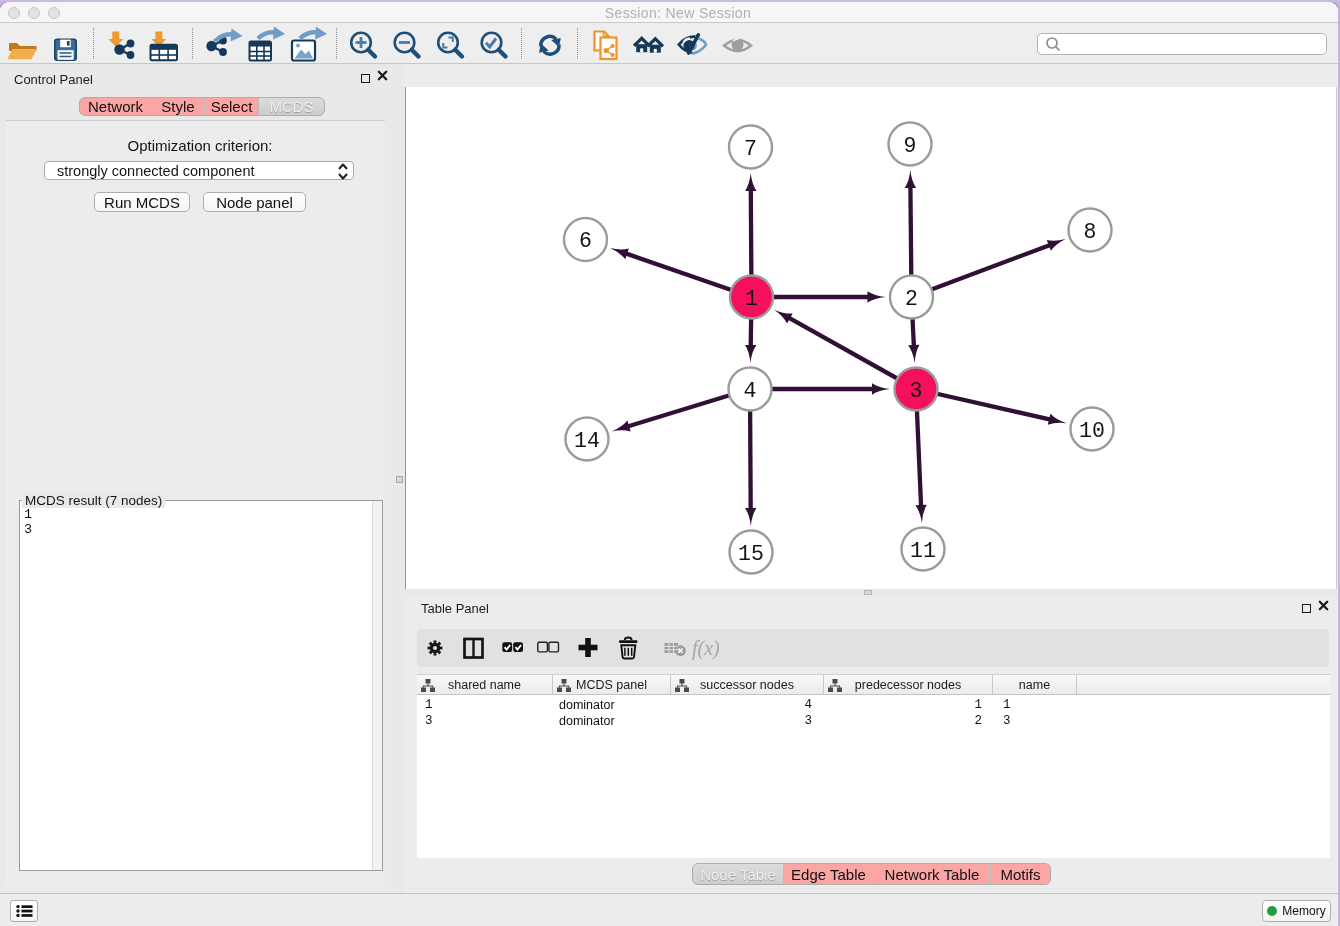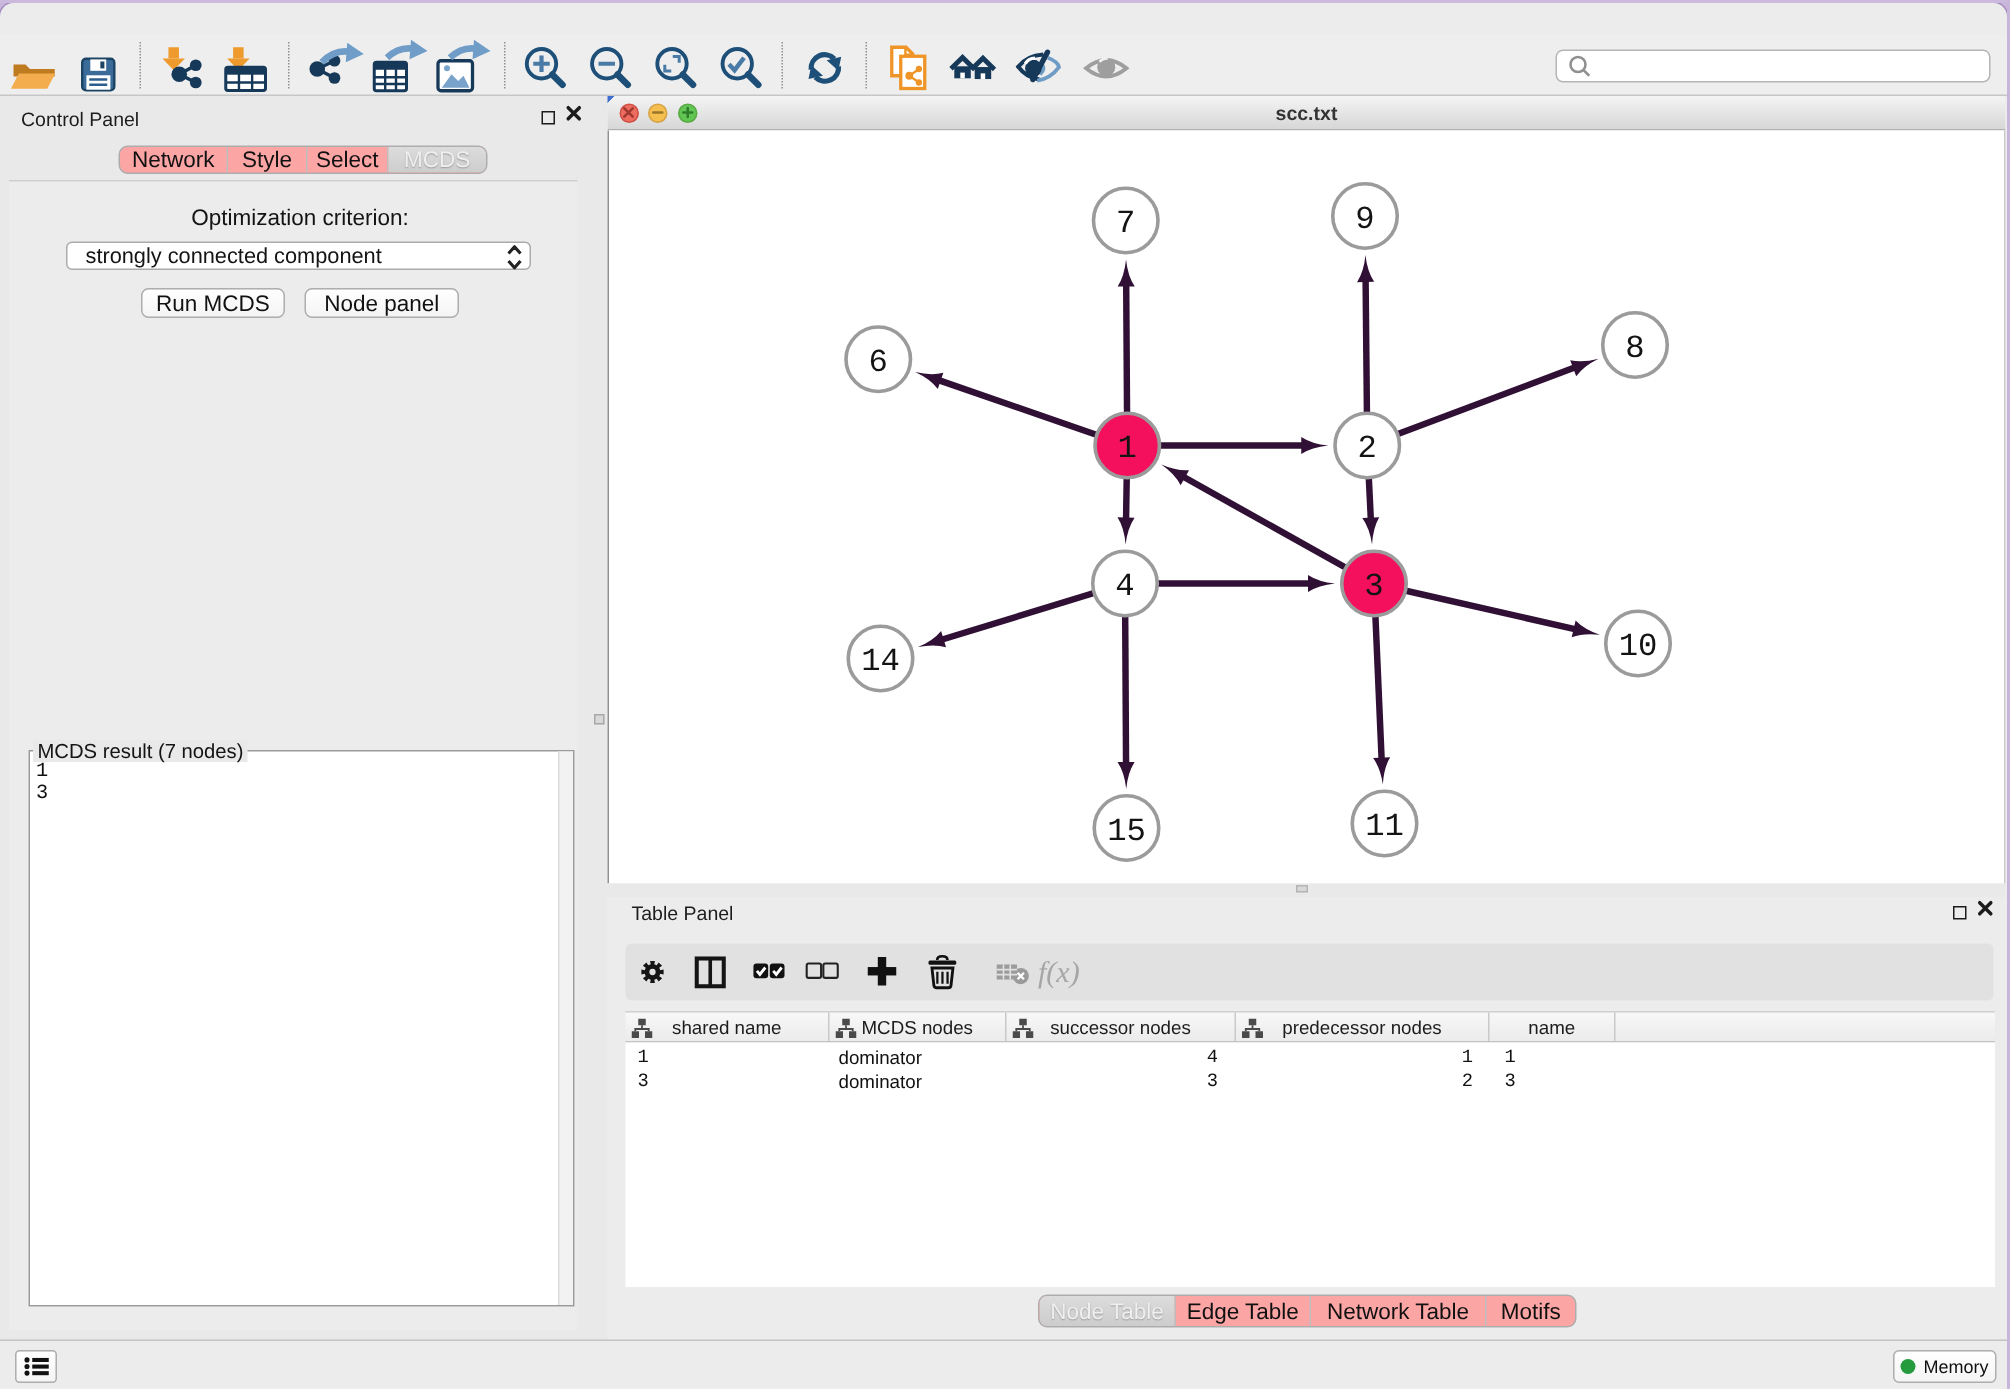--- a/index.html
+++ b/index.html
@@ -33,20 +33,26 @@
 .hcol{position:absolute;top:0;height:100%;display:flex;align-items:center;justify-content:center;font-size:12.5px;color:#1c1c1c;border-right:1px solid #c9c9c9}
 #tbody{position:absolute;left:12px;top:97px;width:913px;height:163px;background:#fff}
 .trow{position:absolute;left:0;width:100%;height:16px;font-size:12.5px;color:#111}
 .tcell{position:absolute;top:0;height:16px;line-height:16px}
 .num{font-family:"Liberation Mono",monospace;font-size:12.5px}
 #statusbar{position:absolute;left:0;top:891px;width:1338px;height:33px;background:#ececec;border-top:1px solid #c3c3c3}
 #purpleR{position:absolute;left:1338px;top:0;width:2px;height:926px;background:#c8b5da}
 #purpleT{position:absolute;left:0;top:0;width:1340px;height:2px;background:#cbbadd}
 </style></head><body>
 <div id="app">
+<div id="titlebar">
+ <div class="tl" style="left:8px"></div>
+ <div class="tl" style="left:28px"></div>
+ <div class="tl" style="left:48px"></div>
+ <div id="wintitle">Session: New Session</div>
+</div>
 <div id="toolbar">
 <svg width="1338" height="41" viewBox="0 23 1338 41" style="position:absolute;left:0;top:0">
  <path d="M9,43 h8 l3,3 h16.5 v5 H9 z" fill="#bf7b1f"></path>
  <polygon points="12.5,49 36.8,49 31.5,59.2 7.3,59.2" fill="#f3ad4e"></polygon>
  <rect x="54.8" y="39.2" width="21.4" height="21" rx="2.5" fill="#3a6b99" stroke="#1c4465" stroke-width="1.6"></rect>
  <rect x="60.2" y="39.6" width="10.6" height="7.6" fill="#ffffff"></rect>
  <rect x="66.9" y="41" width="2.7" height="4.6" fill="#1c4465"></rect>
  <rect x="57.6" y="50.2" width="16" height="9.6" fill="#ffffff"></rect>
  <line x1="59.5" y1="53" x2="71.5" y2="53" stroke="#2c5d8c" stroke-width="1.6"></line>
  <line x1="59.5" y1="56.5" x2="71.5" y2="56.5" stroke="#2c5d8c" stroke-width="1.6"></line>
@@ -172,34 +178,20 @@
  <div style="position:absolute;left:18.5px;top:436px;width:364px;height:371px;border:1px solid #9a9a9a;background:#fff">
    <div style="position:absolute;left:4.5px;top:6px;font-family:'Liberation Mono',monospace;font-size:13.5px;line-height:15.2px;color:#111">1<br>3</div>
    <div style="position:absolute;right:0;top:0;width:10px;height:369px;background:#f2f2f2;border-left:1px solid #dcdcdc"></div>
  </div>
  <div style="position:absolute;left:22px;top:429px;background:#e9e9e9;padding:0 3px;font-size:13.5px;color:#141414">MCDS result (7 nodes)</div>
 </div>
 <div id="vsplit">
       <div style="position:absolute;left:5px;top:412px;width:7px;height:7px;background:#d8d8d8;border:1px solid #a8a8a8"></div>
     </div>
 <div id="sccwin">
- <div id="scctitle">
-  <div style="position:absolute;left:0;top:0;width:5px;height:5px;background:linear-gradient(135deg,#3e6fd0 48%,transparent 48%)"></div>
-  <div class="mb" style="left:7.5px;background:#ee6b60;border:1px solid #ce5046"></div>
-  <div class="mb" style="left:27px;background:#f5bf4f;border:1px solid #d6a243"></div>
-  <div class="mb" style="left:47px;background:#62c655;border:1px solid #58a942"></div>
-  <svg width="931" height="23" style="position:absolute;left:0;top:0">
-   <g stroke-width="1.7" stroke-linecap="round" fill="none">
-    <path d="M11.2,8.2 l5.6,5.6 M16.8,8.2 l-5.6,5.6" stroke="#9f382f"></path>
-    <path d="M30.5,11 h6" stroke="#9a7728"></path>
-    <path d="M50.5,11 h6 M53.5,8 v6" stroke="#2f7d2a"></path>
-   </g>
-  </svg>
-  <div style="position:absolute;left:0;top:4px;width:100%;text-align:center;font-size:13px;font-weight:bold;color:#333">scc.txt</div>
- </div>
  <div id="scccanvas">
 <svg width="931" height="502" viewBox="405 87 931 502" style="position:absolute;left:0;top:0">
 <line x1="750.5" y1="297.0" x2="749.8" y2="189.5" stroke="#301034" stroke-width="4.3"></line>
 <path d="M749.7,173.0 Q750.8,184.0 755.5,191.0 L744.1,191.0 Q748.6,184.0 749.7,173.0 Z" fill="#301034"></path>
 <line x1="750.5" y1="297.0" x2="624.7" y2="253.4" stroke="#301034" stroke-width="4.3"></line>
 <path d="M609.1,248.0 Q619.8,250.6 627.9,248.5 L624.2,259.3 Q619.1,252.6 609.1,248.0 Z" fill="#301034"></path>
 <line x1="750.5" y1="297.0" x2="868.0" y2="297.0" stroke="#301034" stroke-width="4.3"></line>
 <path d="M884.5,297.0 Q873.5,298.1 866.5,302.7 L866.5,291.3 Q873.5,295.9 884.5,297.0 Z" fill="#301034"></path>
 <line x1="750.5" y1="297.0" x2="749.7" y2="346.5" stroke="#301034" stroke-width="4.3"></line>
 <path d="M749.4,363.0 Q748.5,352.0 744.0,344.9 L755.4,345.1 Q750.7,352.0 749.4,363.0 Z" fill="#301034"></path>
@@ -320,21 +312,21 @@
           <svg class="hico" width="14" height="13" viewBox="0 0 14 13">
             <g fill="#4a4a4a">
               <rect x="4.5" y="0" width="5" height="4.5"></rect>
               <rect x="0" y="8.5" width="5" height="4.5"></rect>
               <rect x="9" y="8.5" width="5" height="4.5"></rect>
             </g>
             <g stroke="#4a4a4a" stroke-width="1.2" fill="none">
               <path d="M7,4.5 V7 M2.5,8.5 V7 H11.5 V8.5"></path>
             </g>
           </svg>
-          <span>MCDS nodes</span>
+          <span>MCDS panel</span>
         </div>
   <div class="hcol" style="left:254px;width:153px">
           <svg class="hico" width="14" height="13" viewBox="0 0 14 13">
             <g fill="#4a4a4a">
               <rect x="4.5" y="0" width="5" height="4.5"></rect>
               <rect x="0" y="8.5" width="5" height="4.5"></rect>
               <rect x="9" y="8.5" width="5" height="4.5"></rect>
             </g>
             <g stroke="#4a4a4a" stroke-width="1.2" fill="none">
               <path d="M7,4.5 V7 M2.5,8.5 V7 H11.5 V8.5"></path>

